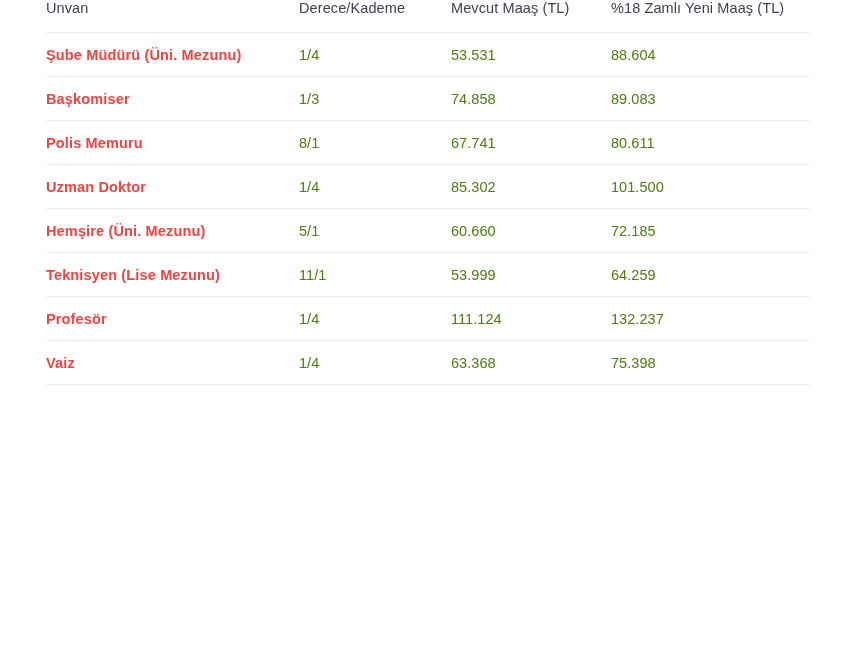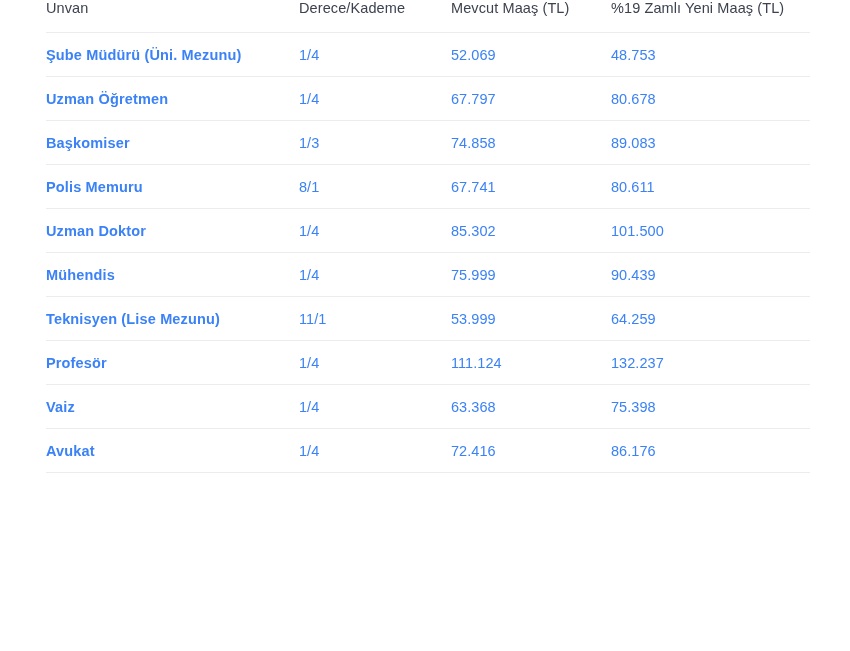--- a/index.html
+++ b/index.html
@@ -40,26 +40,26 @@
     padding: 0 0 16px 0;
     vertical-align: top;
     letter-spacing: 0.1px;
   }
   tbody td {
     text-align: left;
     font-size: 14.5px;
     padding: 13.5px 0 13.5px 0;
     border-top: 1px solid #ececef;
     vertical-align: middle;
-    color: #3b82f6;
+    color: #4d7c0f;
     letter-spacing: 0.05px;
   }
   tbody td.title {
     font-weight: bold;
-    color: #3b82f6;
+    color: #ef4444;
     letter-spacing: 0.15px;
   }
   tbody tr:last-child td {
     border-bottom: 1px solid #ececef;
   }
 </style>
 </head>
 <body>
 
 <div class="page">
@@ -68,79 +68,67 @@
       <col class="col-title">
       <col class="col-grade">
       <col class="col-current">
       <col class="col-new">
     </colgroup>
     <thead>
       <tr>
         <th>Unvan</th>
         <th>Derece/Kademe</th>
         <th>Mevcut Maaş (TL)</th>
-        <th>%19 Zamlı Yeni Maaş (TL)</th>
+        <th>%18 Zamlı Yeni Maaş (TL)</th>
       </tr>
     </thead>
     <tbody id="table-body">
         <tr>
           <td class="title">Şube Müdürü (Üni. Mezunu)</td>
           <td>1/4</td>
-          <td>52.069</td>
-          <td>48.753</td>
-        </tr>
-        <tr>
-          <td class="title">Uzman Öğretmen</td>
-          <td>1/4</td>
-          <td>67.797</td>
-          <td>80.678</td>
+          <td>53.531</td>
+          <td>88.604</td>
         </tr>
         <tr>
           <td class="title">Başkomiser</td>
           <td>1/3</td>
           <td>74.858</td>
           <td>89.083</td>
         </tr>
         <tr>
           <td class="title">Polis Memuru</td>
           <td>8/1</td>
           <td>67.741</td>
           <td>80.611</td>
         </tr>
         <tr>
           <td class="title">Uzman Doktor</td>
           <td>1/4</td>
           <td>85.302</td>
           <td>101.500</td>
         </tr>
         <tr>
-          <td class="title">Mühendis</td>
-          <td>1/4</td>
-          <td>75.999</td>
-          <td>90.439</td>
+          <td class="title">Hemşire (Üni. Mezunu)</td>
+          <td>5/1</td>
+          <td>60.660</td>
+          <td>72.185</td>
         </tr>
         <tr>
           <td class="title">Teknisyen (Lise Mezunu)</td>
           <td>11/1</td>
           <td>53.999</td>
           <td>64.259</td>
         </tr>
         <tr>
           <td class="title">Profesör</td>
           <td>1/4</td>
           <td>111.124</td>
           <td>132.237</td>
         </tr>
         <tr>
           <td class="title">Vaiz</td>
           <td>1/4</td>
           <td>63.368</td>
           <td>75.398</td>
         </tr>
-        <tr>
-          <td class="title">Avukat</td>
-          <td>1/4</td>
-          <td>72.416</td>
-          <td>86.176</td>
-        </tr>
       </tbody>
   </table>
 </div>
 
 </body></html>

